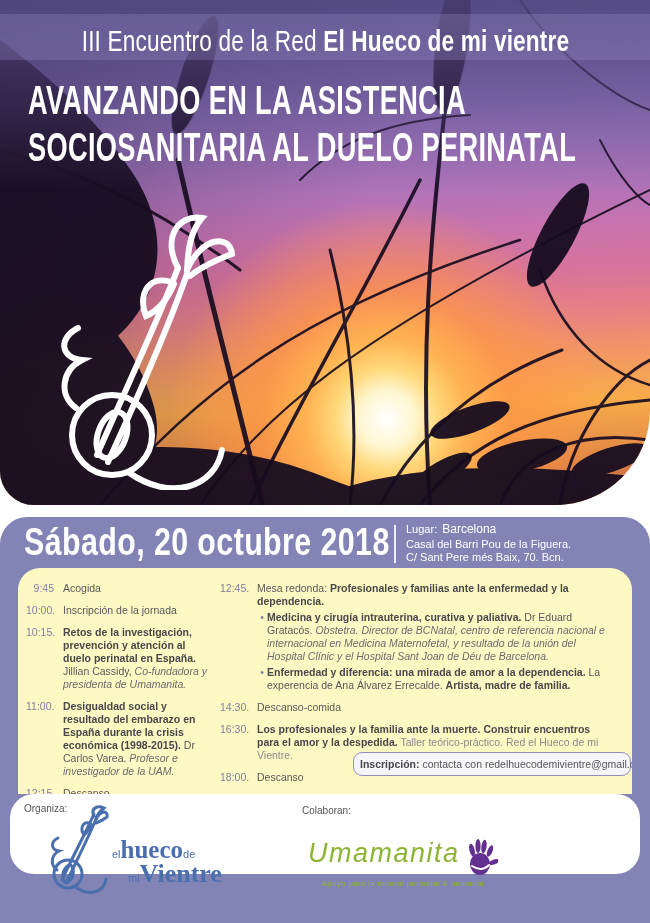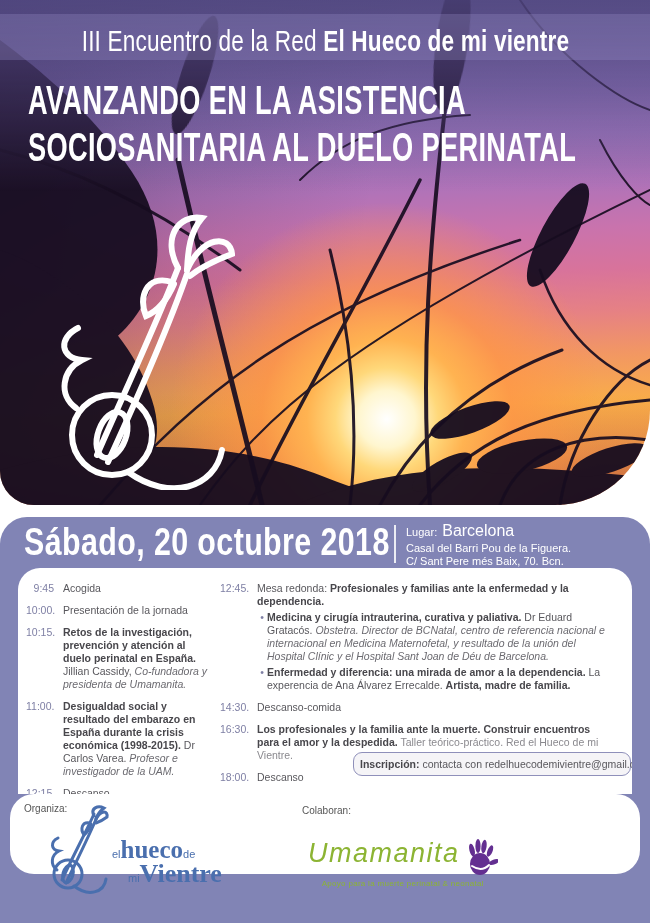--- a/index.html
+++ b/index.html
@@ -37,25 +37,25 @@
     position:absolute; top:517px; left:0; width:650px; height:406px;
     background:#8184b5; border-radius:27px 27px 0 0;
   }
   .datebar { position:relative; height:51px; }
   .date-text { position:absolute; left:24px; top:4px; white-space:nowrap;
     transform:scaleX(.8); transform-origin:left center;
     font-size:38px; font-weight:700; color:#fff; letter-spacing:.5px; }
   .date-divider { position:absolute; left:394px; top:8px; width:1.5px; height:38px; background:rgba(255,255,255,.85); }
   .lugar { position:absolute; left:406px; top:5px; color:#fff; }
   .lugar .l1 { font-size:11px; }
-  .lugar .l1 .city { font-size:16px; margin-left:5px; }
+  .lugar .l1 .city { font-size:12px; margin-left:5px; }
   .lugar .addr { font-size:11px; line-height:13px; margin-top:2px; }
 
   
-  .panel { position:relative; margin:0 18px; height:226px; background:#ffffff;
+  .panel { position:relative; margin:0 18px; height:226px; background:#fef9c3;
     border-radius:22px 22px 0 0; overflow:hidden; }
   .sched { display:flex; padding:14px 8px 0 8px; }
   .col-left { width:194px; }
   .col-right { flex:1; }
   .row { display:flex; margin-bottom:9px; }
   .t { width:37px; min-width:37px; text-align:right; padding-right:9px;
        font-size:10.5px; color:#7e7fa4; line-height:13px; }
   .txt { font-size:10.5px; color:#58575c; line-height:13px; padding-right:6px; }
   .txt .bd { font-weight:700; color:#48474c; }
   .txt .it { font-style:italic; color:#6b6a70; }
@@ -170,21 +170,21 @@
     <div class="panel">
       <div class="sched">
 
         <div class="col-left">
           <div class="row">
             <span class="t">9:45</span>
             <p class="txt">Acogida</p>
           </div>
           <div class="row">
             <span class="t">10:00.</span>
-            <p class="txt">Presentación de la jornada</p>
+            <p class="txt">Inscripción de la jornada</p>
           </div>
           <div class="row">
             <span class="t">10:15.</span>
             <p class="txt">
               <span class="bd">Retos de la investigación, prevención y atención al duelo perinatal en España.</span>
               <span> Jillian Cassidy, </span><span class="it">Co-fundadora y presidenta de Umamanita.</span>
             </p>
           </div>
           <div class="row">
             <span class="t">11:00.</span>

